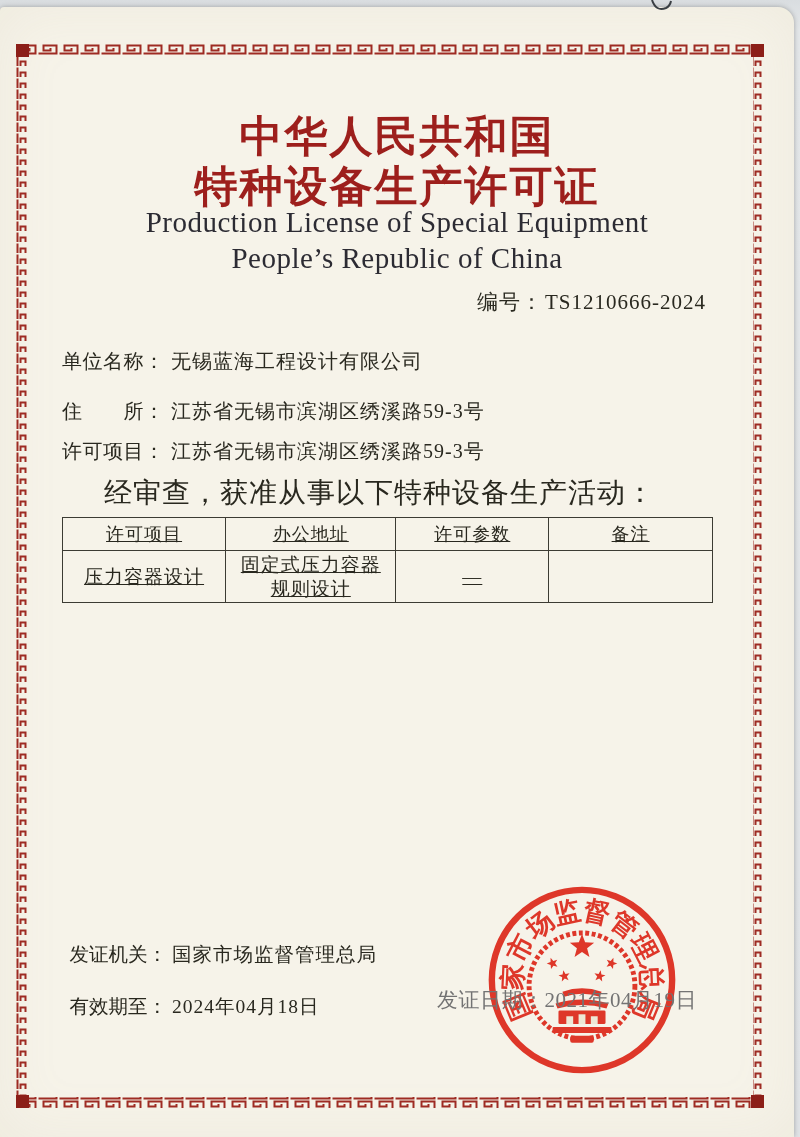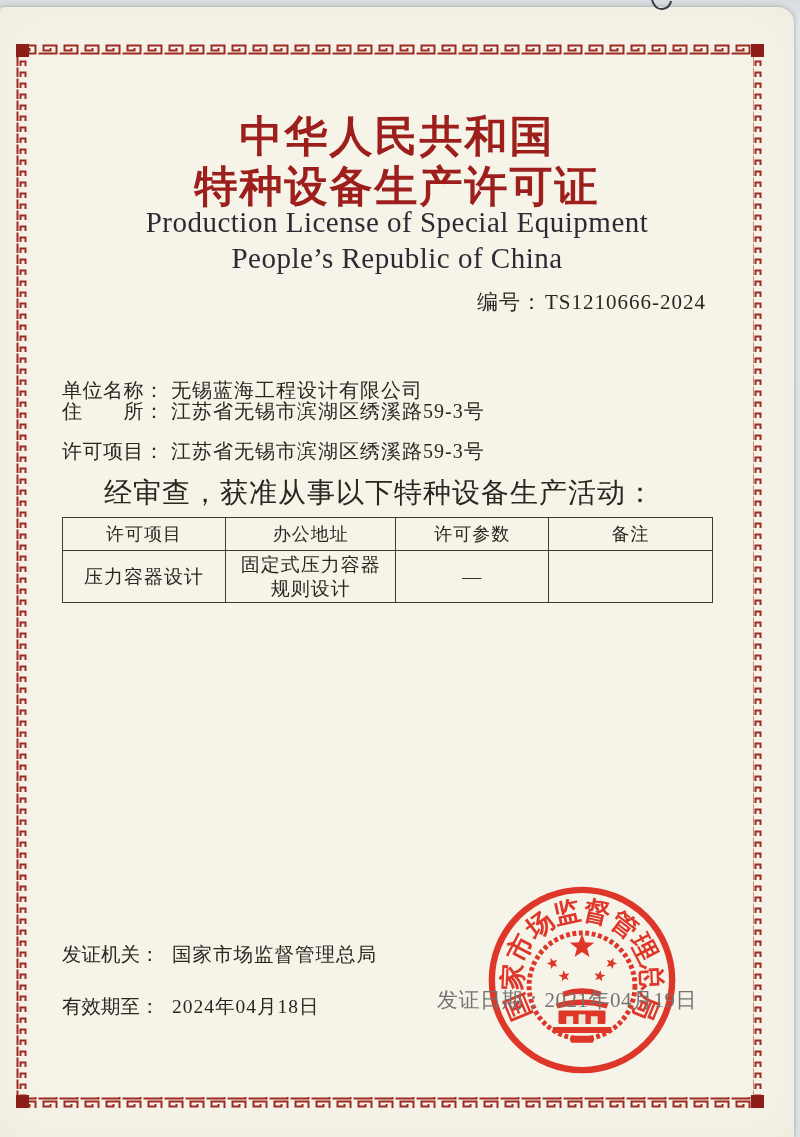--- a/index.html
+++ b/index.html
@@ -50,27 +50,28 @@
   table.license-table{
     position:absolute;left:62px;top:510px;width:651px;
     border-collapse:collapse;table-layout:fixed;
     font-size:19px;
   }
   .license-table th,.license-table td{
     border:1.6px solid #3c3b33;
     text-align:center;vertical-align:middle;
     font-weight:400;letter-spacing:1px;
     padding:0 4px;
+    text-decoration:underline;
   }
   .license-table thead th{height:33px;font-size:18px;}
   .license-table tbody td{height:52px;}
   .cell-multiline{white-space:pre-line;line-height:1.25;}
   
   .footer-row{left:62px;font-size:19.5px;}
-  .footer-row .flabel{display:inline-block;width:105px;}
+  .footer-row .flabel{display:inline-block;width:105px;text-align:right;}
   .footer-row .fvalue{letter-spacing:1px;}
   .issue-date{
     left:437px;top:979px;font-size:21px;letter-spacing:.5px;z-index:3;
     color:#737373;
   }
   
   .seal-wrap{left:484px;top:875px;width:196px;height:196px;z-index:2;
     mix-blend-mode:multiply;opacity:.93;}
   
   .frame-wrap{left:16px;top:37px;width:748px;height:1064px;z-index:1;}
@@ -102,21 +103,21 @@
 
   <div class="abs title-cn" style="top:101px">中华人民共和国</div>
   <div class="abs title-cn" style="top:151px">特种设备生产许可证</div>
   <div class="abs title-en" style="top:199px">Production License of Special Equipment</div>
   <div class="abs title-en" style="top:235px">People’s Republic of China</div>
 
   <div class="abs license-no">
     <span class="lbl">编号：</span><span>TS1210666-2024</span>
   </div>
 
-  <div class="abs field-row" style="top:370px">
+  <div class="abs field-row" style="top:341px">
     <span class="flabel">单位名称：</span>
     <span class="fvalue">无锡蓝海工程设计有限公司</span>
   </div>
   <div class="abs field-row" style="top:391px">
     <span class="flabel">住　　所：</span>
     <span class="fvalue">江苏省无锡市滨湖区绣溪路59-3号</span>
   </div>
   <div class="abs field-row" style="top:431px">
     <span class="flabel">许可项目：</span>
     <span class="fvalue">江苏省无锡市滨湖区绣溪路59-3号</span>

